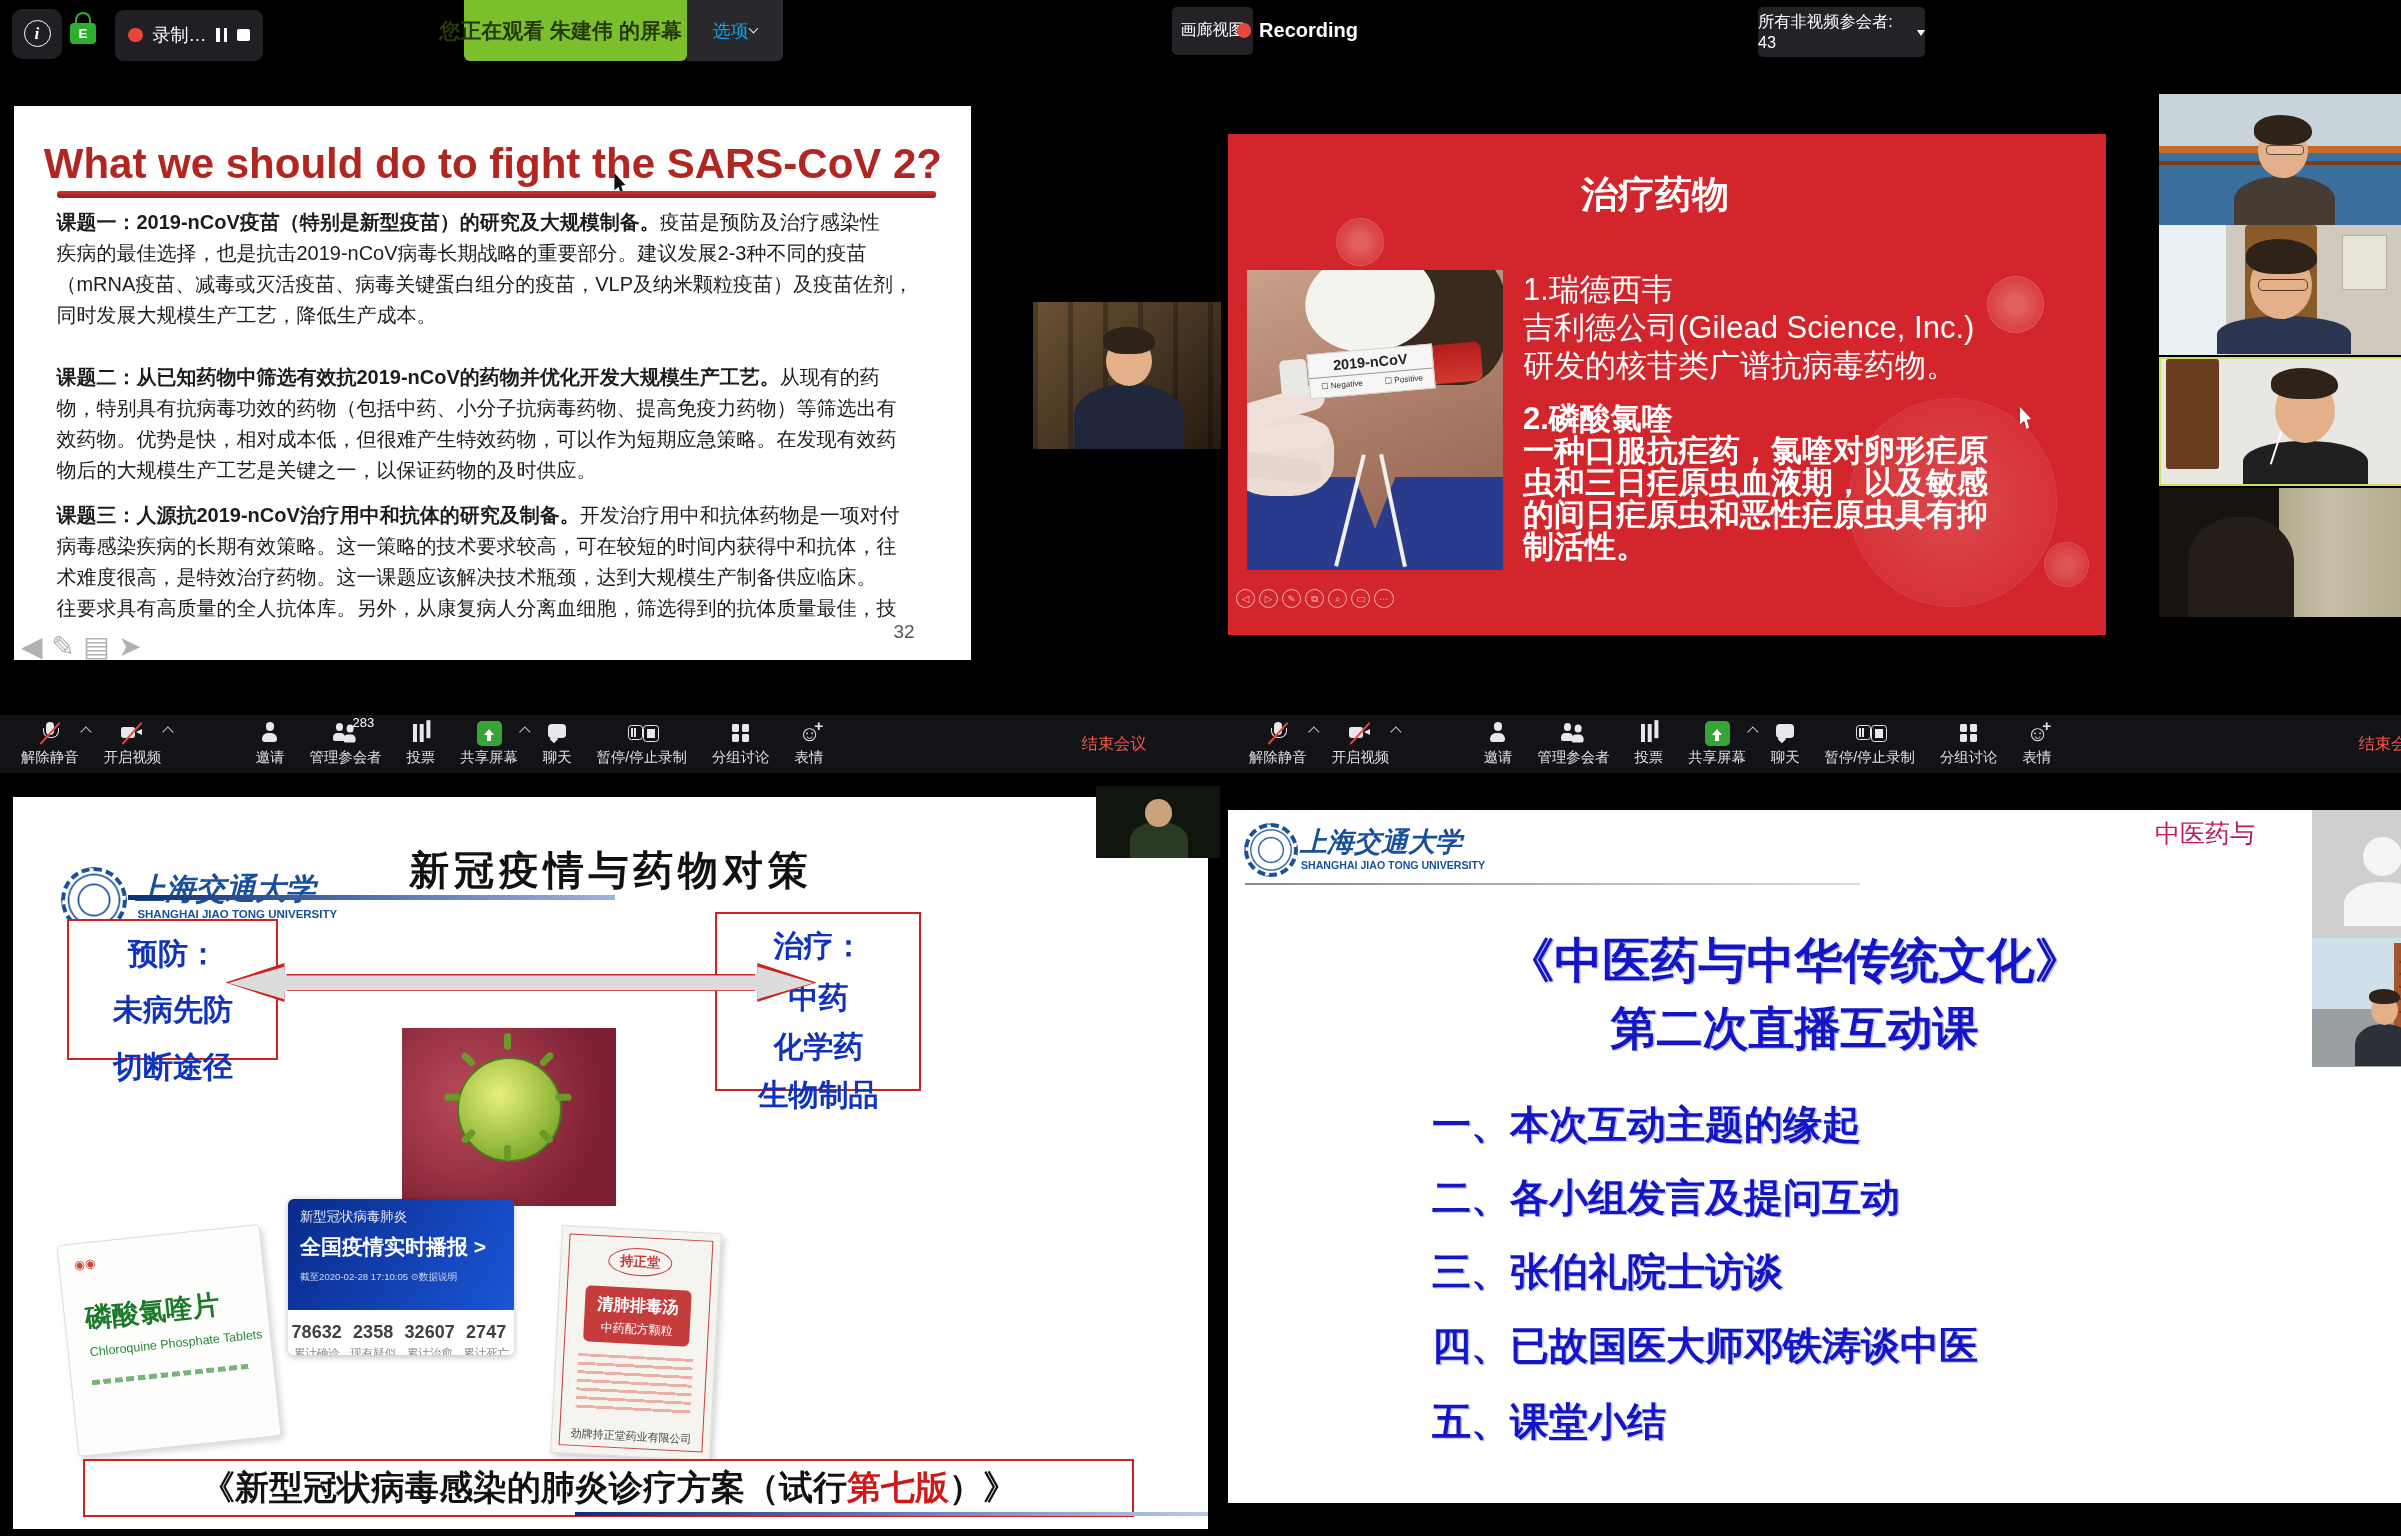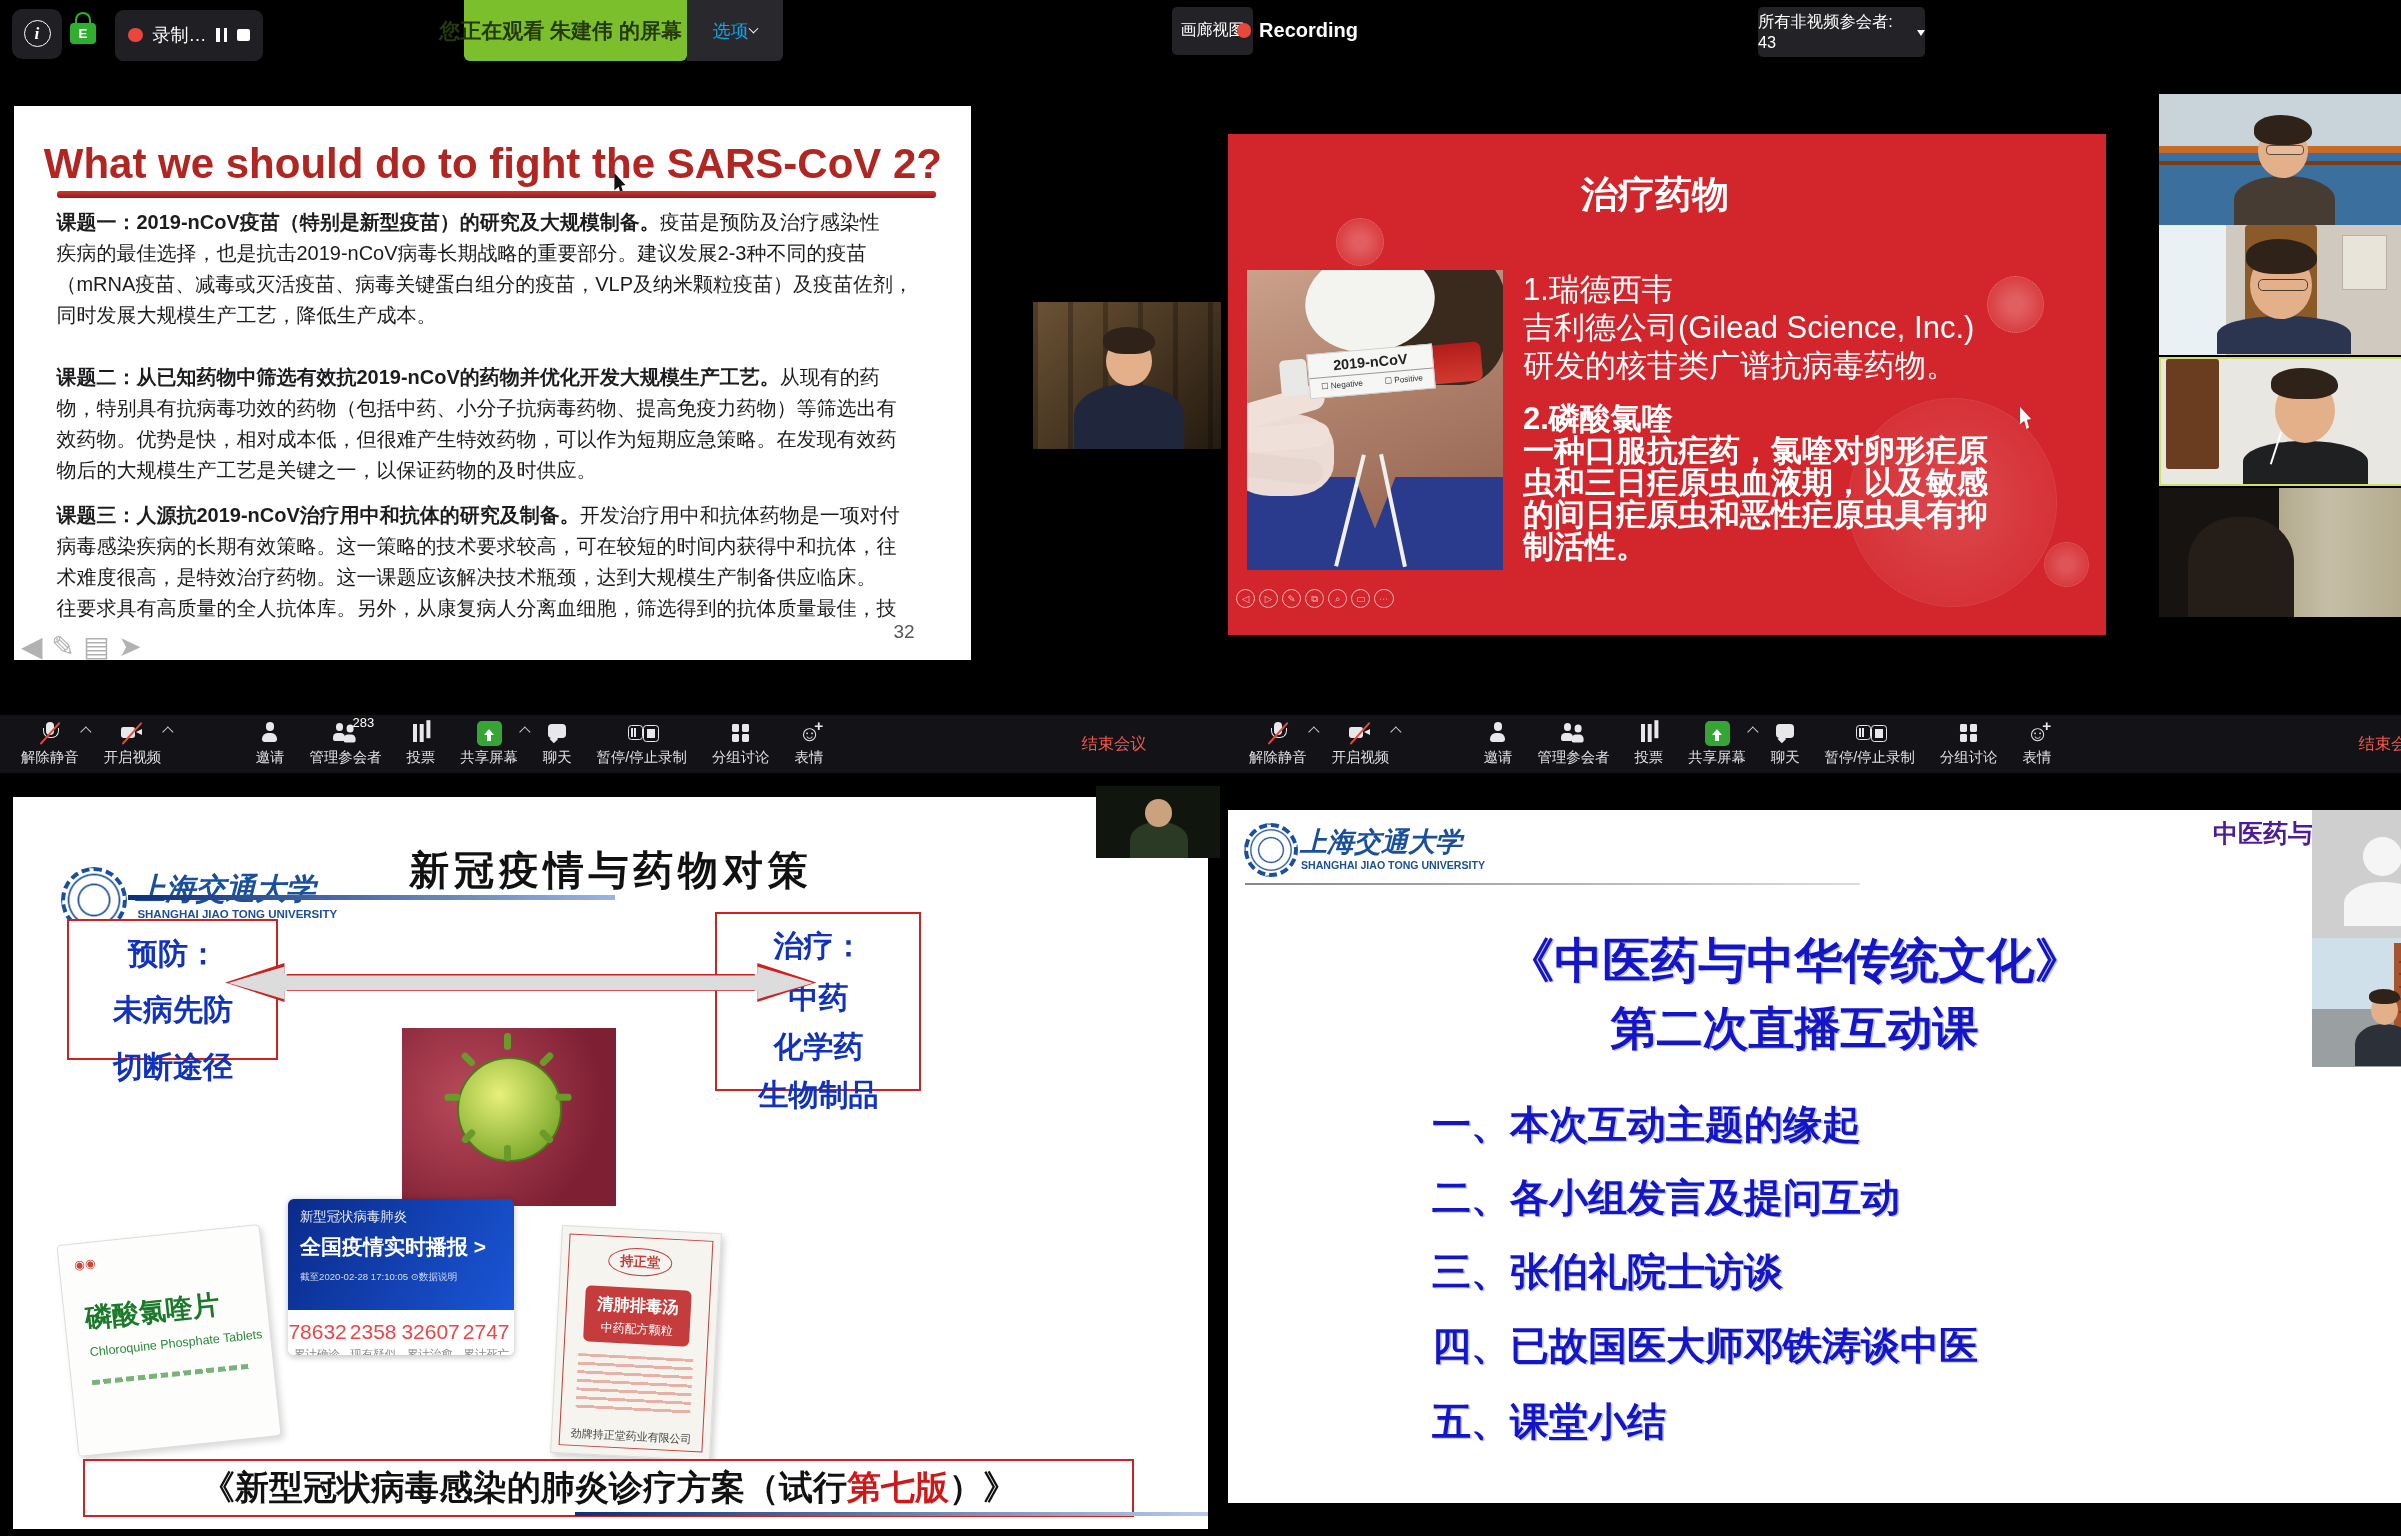--- a/index.html
+++ b/index.html
@@ -77,21 +77,21 @@
   
   .gear{border-radius:50%;border:4.3px dashed #1a4f9c;background:radial-gradient(circle,#fff 34%,#1a4f9c 38%,#fff 42% 58%,#1a4f9c 62%,#fff 66%);}
   .sjtu-cn{color:#1a4f9c;font-family:"Liberation Serif",serif;font-weight:bold;font-style:italic;white-space:nowrap;}
   .sjtu-en{color:#1a4f9c;font-weight:bold;white-space:nowrap;}
   .s4title{color:#111;font-weight:bold;font-size:40px;letter-spacing:4.8px;white-space:nowrap;}
   .blueline{background:linear-gradient(90deg,#0d2f77,#9ab4e0);}
   .rbox{border:2.4px solid #cc2222;background:#fff;}
   .rbox div{color:#1133bb;font-weight:bold;font-size:30px;text-align:center;font-family:"Liberation Serif",serif;}
   .arrowO{clip-path:polygon(0 50%,10% 0,10% 28%,90% 28%,90% 0,100% 50%,90% 100%,90% 72%,10% 72%,10% 100%);}
   .stat{width:25%;text-align:center;}
-  .sv{color:#ef4444;font-weight:normal;font-size:21px;}
+  .sv{color:#404040;font-weight:bold;font-size:18px;}
   .sl2{color:#8a8a8e;font-size:11.5px;margin-top:2.9px;}
   .s4banner{border:2.4px solid #cc2222;background:#fff;display:flex;align-items:center;justify-content:center;font-size:34px;font-weight:bold;color:#111;white-space:nowrap;}
   .s4banner .hl{color:#d01818;}
   
   .s5t{color:#1515c8;font-weight:bold;text-align:center;white-space:nowrap;text-shadow:1.4px 1.4px 0 #b9c4e4;}
   .s5item{color:#1515c8;font-weight:bold;font-size:39px;white-space:nowrap;text-shadow:1.4px 1.4px 0 #b9c4e4;}
   
   .thumb{overflow:hidden;}
   .head{position:absolute;border-radius:50%;background:#e3b08a;}
   .hair{position:absolute;border-radius:46% 54% 40% 40%;background:#2e2219;}
@@ -442,21 +442,21 @@
   <div class="abs thumb" style="left:1096px;top:786px;width:124px;height:72px;background:#10150d">
     <div class="body" style="left:34px;top:36px;width:58px;height:37px;background:#2b3a24"></div>
     <div class="head" style="left:49px;top:12.5px;width:27px;height:28px;background:#caa27e"></div>
   </div>
 
   <div class="abs slide" style="left:1228px;top:810px;width:1225px;height:693px">
     <div class="abs gear" style="left:16.3px;top:12.5px;width:46px;height:46px"></div>
     <div class="abs sjtu-cn" style="left:72px;top:14.4px;font-size:27px">上海交通大学</div>
     <div class="abs sjtu-en" style="left:73px;top:49px;font-size:10.6px">SHANGHAI  JIAO TONG  UNIVERSITY</div>
     <div class="abs" style="left:17.3px;top:73px;width:615px;height:1.9px;background:linear-gradient(90deg,#888,#ddd)"></div>
-    <div class="abs" style="left:985px;top:6.7px;font-size:25px;color:#4c1d95;font-family:'Liberation Serif',serif;font-weight:bold">中医药与</div>
+    <div class="abs" style="left:927px;top:6.7px;font-size:25px;color:#be185d;font-family:'Liberation Serif',serif;font-weight:normal">中医药与</div>
     <div class="abs s5t" style="left:72px;top:119px;width:989px;font-size:48px">《中医药与中华传统文化》</div>
     <div class="abs s5t" style="left:72px;top:188px;width:989px;font-size:46px">第二次直播互动课</div>
     <div class="abs s5item" style="left:204px;top:288px">一、本次互动主题的缘起</div>
     <div class="abs s5item" style="left:204px;top:361px">二、各小组发言及提问互动</div>
     <div class="abs s5item" style="left:204px;top:435px">三、张伯礼院士访谈</div>
     <div class="abs s5item" style="left:204px;top:509px">四、已故国医大师邓铁涛谈中医</div>
     <div class="abs s5item" style="left:204px;top:585px">五、课堂小结</div>
   </div>
 
   <div class="abs thumb" style="left:2312px;top:810px;width:141px;height:129px;background:#cfcfcf">

